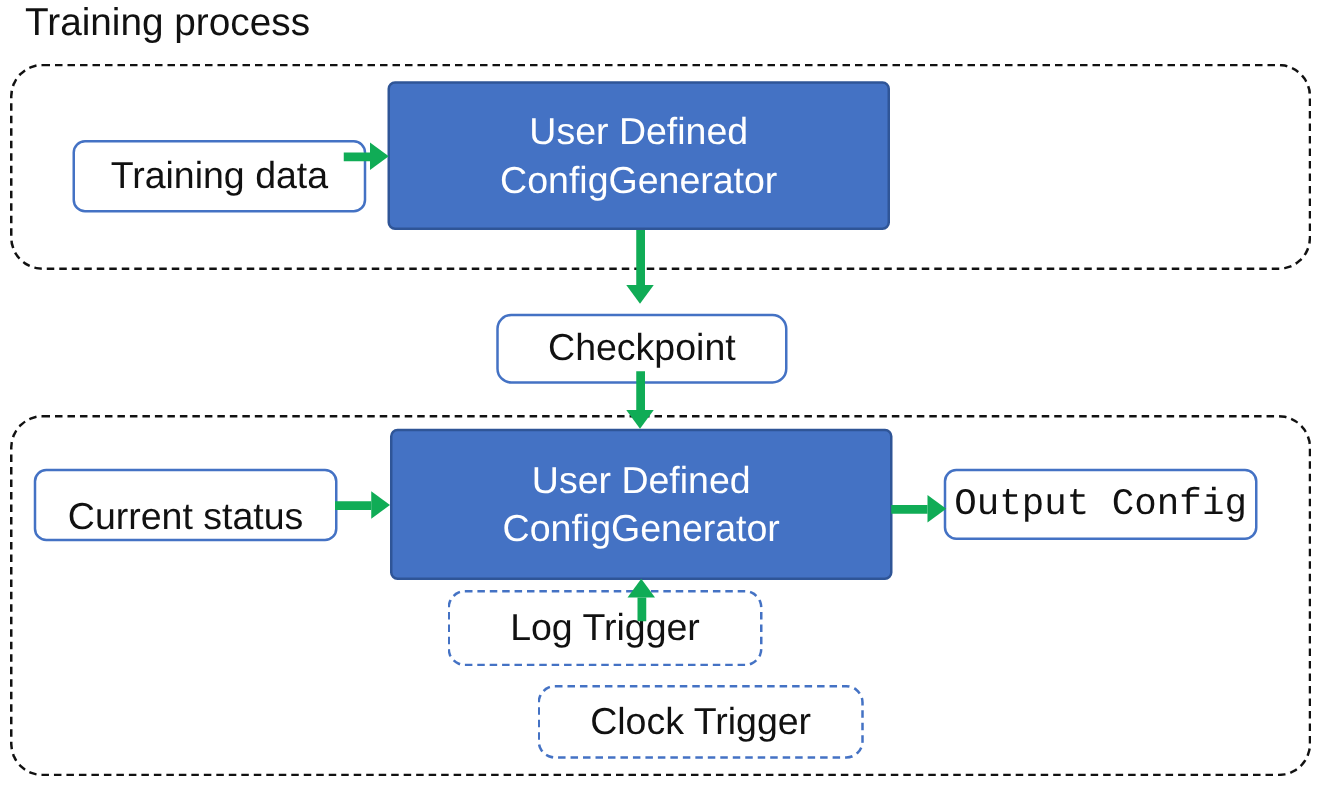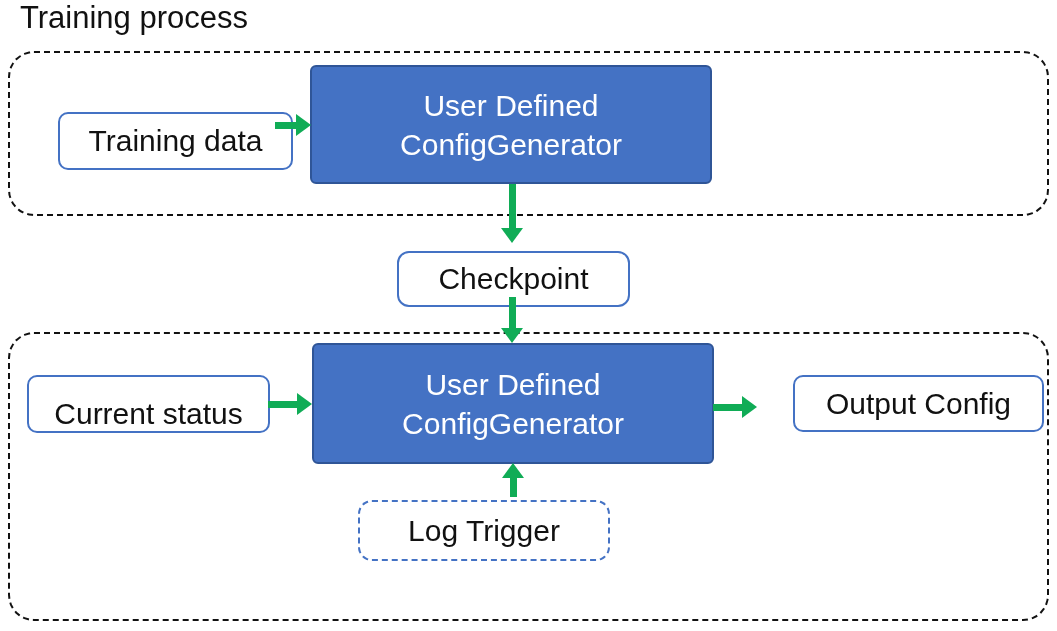--- a/index.html
+++ b/index.html
@@ -37,21 +37,21 @@
     border: 2px solid var(--node-border, #4472C4);
     border-radius: 10px;
     display: flex; align-items: center; justify-content: center;
     font-size: 30px;
     color: var(--text, #111111);
     white-space: nowrap;
   }
   #training-data-node  { left: 42px;  top: 112px;  width: 231px; height: 54px; margin-left: 16px; }
   #checkpoint-node     { left: 397px; top: 251px; width: 229px; height: 52px; border-radius: 12px; }
   #current-status-node { left: 27px;  top: 375px; width: 239px; height: 54px; align-items: flex-end; }
-  #output-config-node  { left: 793px; top: 375px; width: 247px; height: 53px; }
+  #output-config-node  { left: 755px; top: 375px; width: 247px; height: 53px; font-family: Liberation Mono, monospace; }
 
   .blue-node {
     position: absolute;
     background: var(--blue, #4472C4);
     border: 2.5px solid var(--blue-dark, #2F5597);
     border-radius: 6px;
     display: flex; flex-direction: column; align-items: center; justify-content: center;
     color: var(--text-on-blue, #ffffff);
     font-size: 30px; line-height: 39px;
     text-align: center;
@@ -62,21 +62,21 @@
   .trigger-node {
     position: absolute;
     background: #ffffff;
     border: 2px dashed var(--node-border, #4472C4);
     border-radius: 14px;
     display: flex; align-items: center; justify-content: center;
     font-size: 30px;
     color: var(--text, #111111);
     white-space: nowrap;
   }
-  #log-trigger-node   { left: 358px; top: 500px; width: 248px; height: 57px; z-index: 3; }
+  #log-trigger-node   { left: 358px; top: 472px; width: 248px; height: 57px; z-index: 3; }
   #clock-trigger-node { left: 430px; top: 548px; width: 257px; height: 55px; z-index: 4; }
 
   .arrow { position: absolute; z-index: 5; }
   .arrow i { display: block; }
 
   .arrow-right { display: flex; align-items: center; height: 22px; }
   .arrow-right .shaft { flex: 1; height: 7px; background: var(--green, #10AC56); }
   .arrow-right .head {
     width: 0; height: 0;
     border-left: 15px solid var(--green, #10AC56);
@@ -174,14 +174,17 @@
 
   <div class="arrow arrow-up" id="arrow-trigger-generator">
     <i class="head"></i>
     <i class="shaft"></i>
   </div>
 
   <div class="trigger-node" id="log-trigger-node">
     <span>Log Trigger</span>
   </div>
 
+  <div class="trigger-node" id="clock-trigger-node">
+    <span>Clock Trigger</span>
+  </div>
 
 </div>
 
 </body></html>

